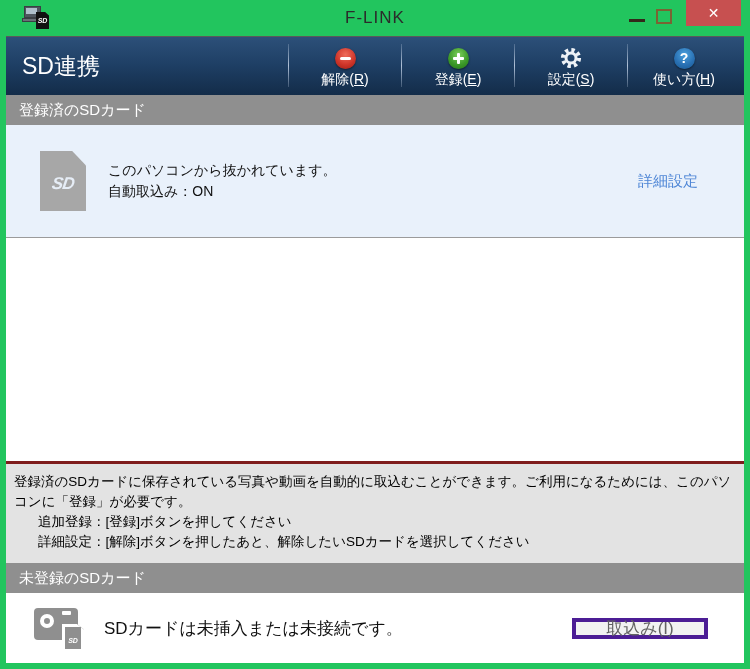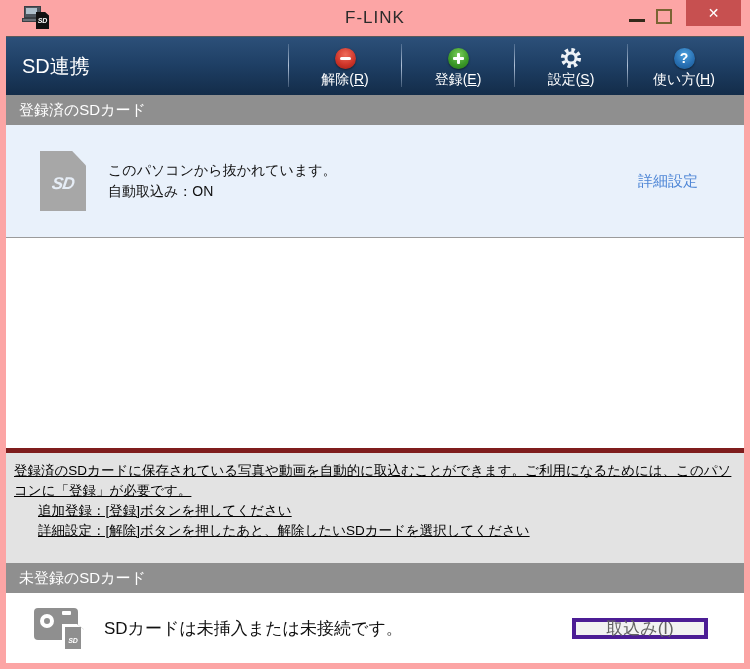--- a/index.html
+++ b/index.html
@@ -1,21 +1,21 @@
 <!DOCTYPE html>
 <html><head>
 <meta charset="utf-8">
 <style>
   * { margin:0; padding:0; box-sizing:border-box; }
   html,body { width:750px; height:669px; }
   body { font-family:"Liberation Sans","DejaVu Sans",sans-serif; }
 
   .window {
     width:750px; height:669px;
-    background:#fca5a5;
+    background:#22c55e;
     display:flex; flex-direction:column;
     position:relative;
   }
 
   
   .titlebar {
     height:36px; flex:0 0 36px;
     display:flex; align-items:center;
     position:relative;
   }
@@ -52,21 +52,21 @@
   }
 
   
   .toolbar {
     flex:0 0 59px; height:59px;
     background:linear-gradient(180deg,#2c5079 0%,#1f4066 45%,#132c49 100%);
     border-top:1px solid #5a5a5a;
     display:flex; align-items:center;
     position:relative;
   }
-  .section-title { color:#fff; font-size:20px; margin-left:16px; font-weight:normal; }
+  .section-title { color:#fff; font-size:23px; margin-left:16px; font-weight:normal; }
   .tb-group { position:absolute; right:4px; top:0; bottom:0; display:flex; align-items:stretch; }
   .tb-sep { width:1px; margin:7px 0 8px 0; background:linear-gradient(180deg,rgba(190,205,225,.25),rgba(200,215,235,.85),rgba(190,205,225,.25)); }
   .tb-btn {
     width:112px; background:none; border:none; cursor:pointer;
     display:flex; flex-direction:column; align-items:center; justify-content:center;
     gap:2px; color:#fff; font-size:14px; padding-top:4px;
     font-family:inherit;
   }
   .tb-label { color:#fff; }
   .key-u { text-decoration:underline; }
@@ -108,22 +108,22 @@
   .card-text { margin-left:22px; font-size:14px; line-height:21px; color:#111; }
   .detail-link {
     margin-left:auto; margin-right:46px;
     color:#4e86d6; font-size:15px; cursor:pointer;
   }
 
   .spacer { flex:1 1 auto; background:#fff; }
 
   
   .info-panel {
-    flex:0 0 auto; background:#e3e3e3; border-top:5px solid #7f1d1d;
-    padding:8px 8px 22px 8px; font-size:13.5px; line-height:20px; color:#000;text-decoration:underline;
+    flex:0 0 auto; background:#e3e3e3; border-top:3px solid #7f1d1d;
+    padding:8px 8px 11px 8px; font-size:13.5px; line-height:20px; color:#000;
   }
   .info-indent { padding-left:24px; }
 
   
   .bottom-row {
     flex:0 0 70px; height:70px; background:#fff;
     display:flex; align-items:center; padding-left:28px;
   }
   .cam-icon { position:relative; width:58px; height:52px; flex:0 0 58px; }
   .cam-icon .body { position:absolute; left:0; top:6px; width:44px; height:32px; background:#8f8f8f; border-radius:4px; }

